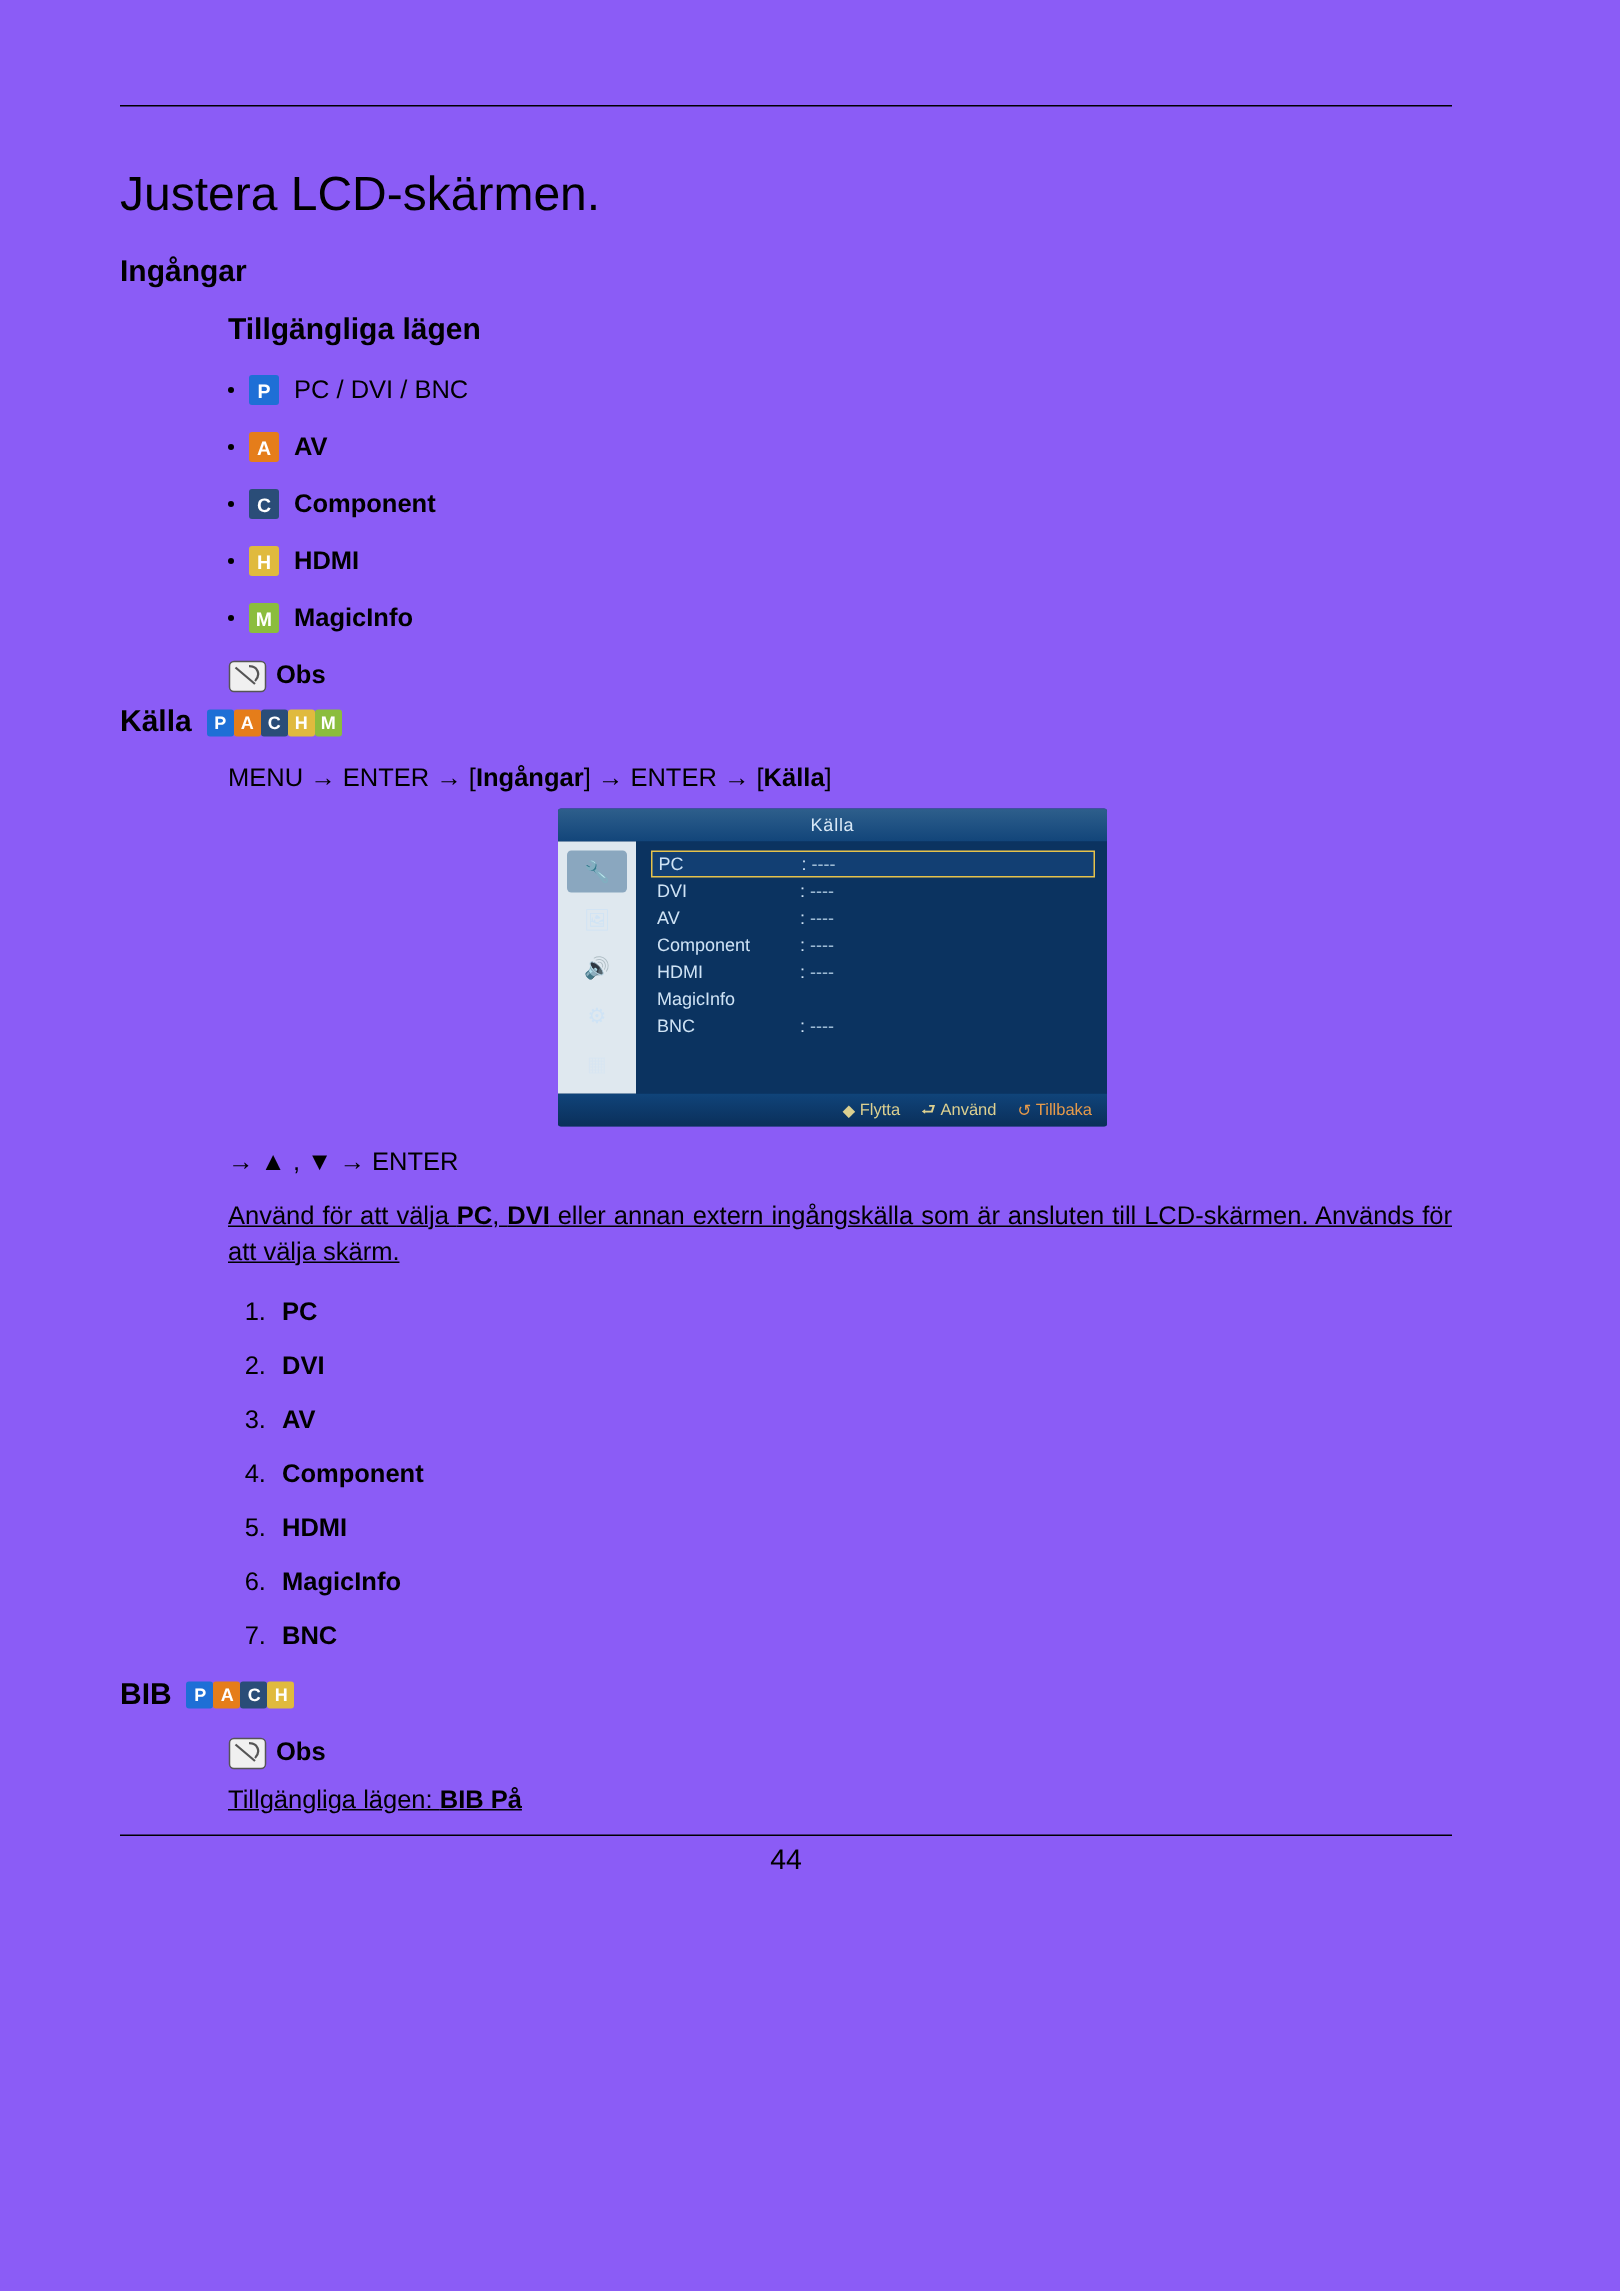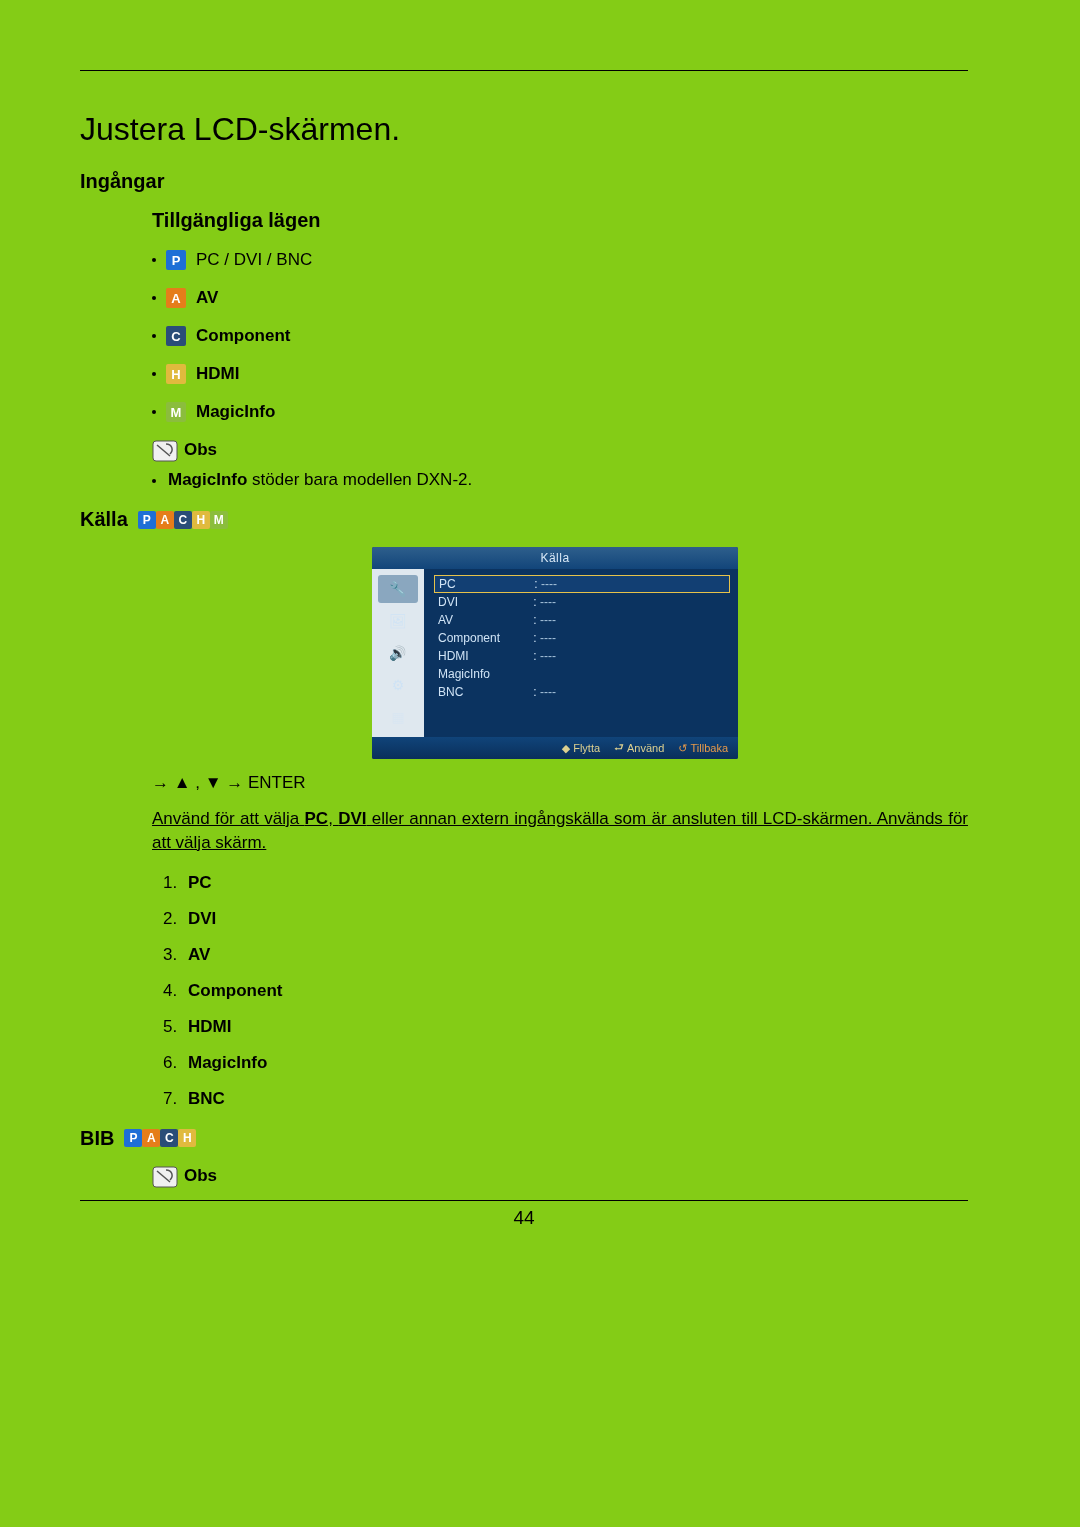--- a/index.html
+++ b/index.html
@@ -8,21 +8,21 @@
     background: #fff;
     font-family: Arial, Helvetica, sans-serif;
     color: #000;
   }
   .page {
     width: 1080px;
     height: 1527px;
     margin: 0 auto;
     padding: 70px 112px 20px 80px;
     position: relative;
-    background: #84cc16;
+    background: #8b5cf6;
   }
   .hr-top {
     border: none;
     border-top: 1px solid #000;
     margin: 0 0 40px 0;
   }
   .hr-bottom {
     border: none;
     border-top: 1px solid #000;
     margin: 12px 0 4px 0;
@@ -253,41 +253,37 @@
     <div class="note-label">
       <span class="note-icon">
         <svg viewBox="0 0 26 22">
             <rect x="1" y="1" width="24" height="20" rx="3" fill="#f0f0f0" stroke="#555"></rect>
             <path d="M5 5 L18 16 M14 4 C20 4 22 10 18 14" stroke="#555" fill="none" stroke-width="1.5"></path>
           </svg>
       </span>
       <span>Obs</span>
     </div>
 
-    <div class="note-body">
-      <span class="dot"></span>
-      <span>
-        <b>MagicInfo</b>
-        <span> stöder bara modellen DXN-2.</span>
-      </span>
-    </div>
   </div>
 
   <h2 class="section">
     <span>Källa</span>
     <span class="mode-strip">
       <span class="mode-badge" style="background:#1e6fd6">P</span>
       <span class="mode-badge" style="background:#e57d1a">A</span>
       <span class="mode-badge" style="background:#2a4d78">C</span>
       <span class="mode-badge" style="background:#e0ba3e">H</span>
       <span class="mode-badge" style="background:#8bbd3d">M</span>
     </span>
   </h2>
 
   <div class="content-indent">
+    <div class="menu-path">
+      <span>MENU → ENTER → </span>[<span class="bracket">Ingångar</span>]<span> → ENTER → </span>[<span class="bracket">Källa</span>]
+    </div>
 
     <div class="osd">
       <div class="osd-header">Källa</div>
       <div class="osd-body">
         <div class="osd-sidebar">
           <div class="sb-item sel">🔧</div>
           <div class="sb-item">🖼</div>
           <div class="sb-item">🔊</div>
           <div class="sb-item">⚙</div>
           <div class="sb-item" style="opacity:.4">▦</div>
@@ -367,17 +363,20 @@
   <div class="content-indent">
     <div class="note-label">
       <span class="note-icon">
         <svg viewBox="0 0 26 22">
             <rect x="1" y="1" width="24" height="20" rx="3" fill="#f0f0f0" stroke="#555"></rect>
             <path d="M5 5 L18 16 M14 4 C20 4 22 10 18 14" stroke="#555" fill="none" stroke-width="1.5"></path>
           </svg>
       </span>
       <span>Obs</span>
     </div>
+    <div class="para" style="margin-bottom:8px">
+      <span>Tillgängliga lägen: </span><b>BIB På</b>
+    </div>
   </div>
 
   <hr class="hr-bottom">
   <div class="page-number">44</div>
 </div>
 
 </body></html>

